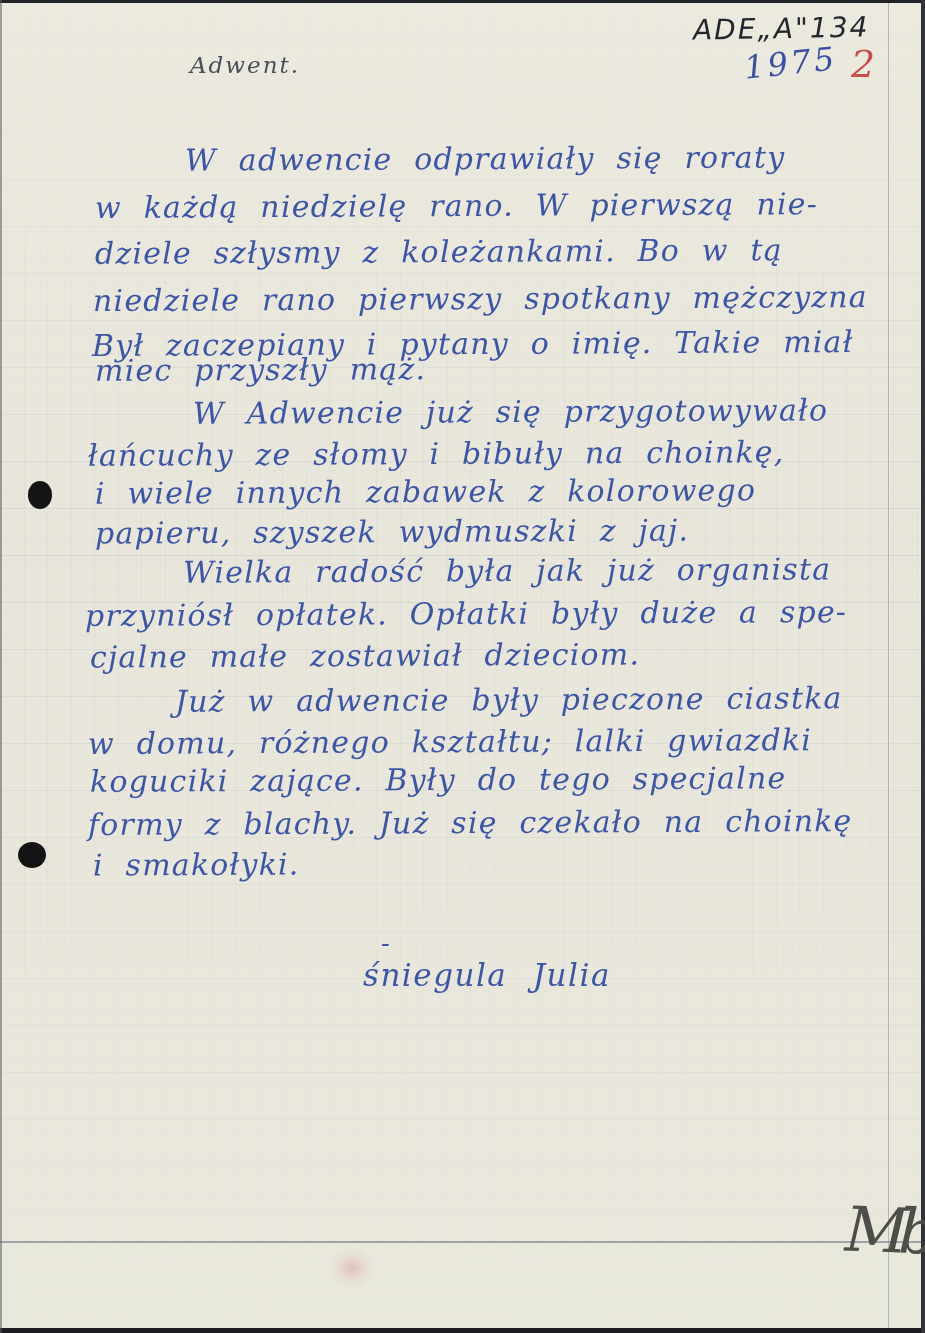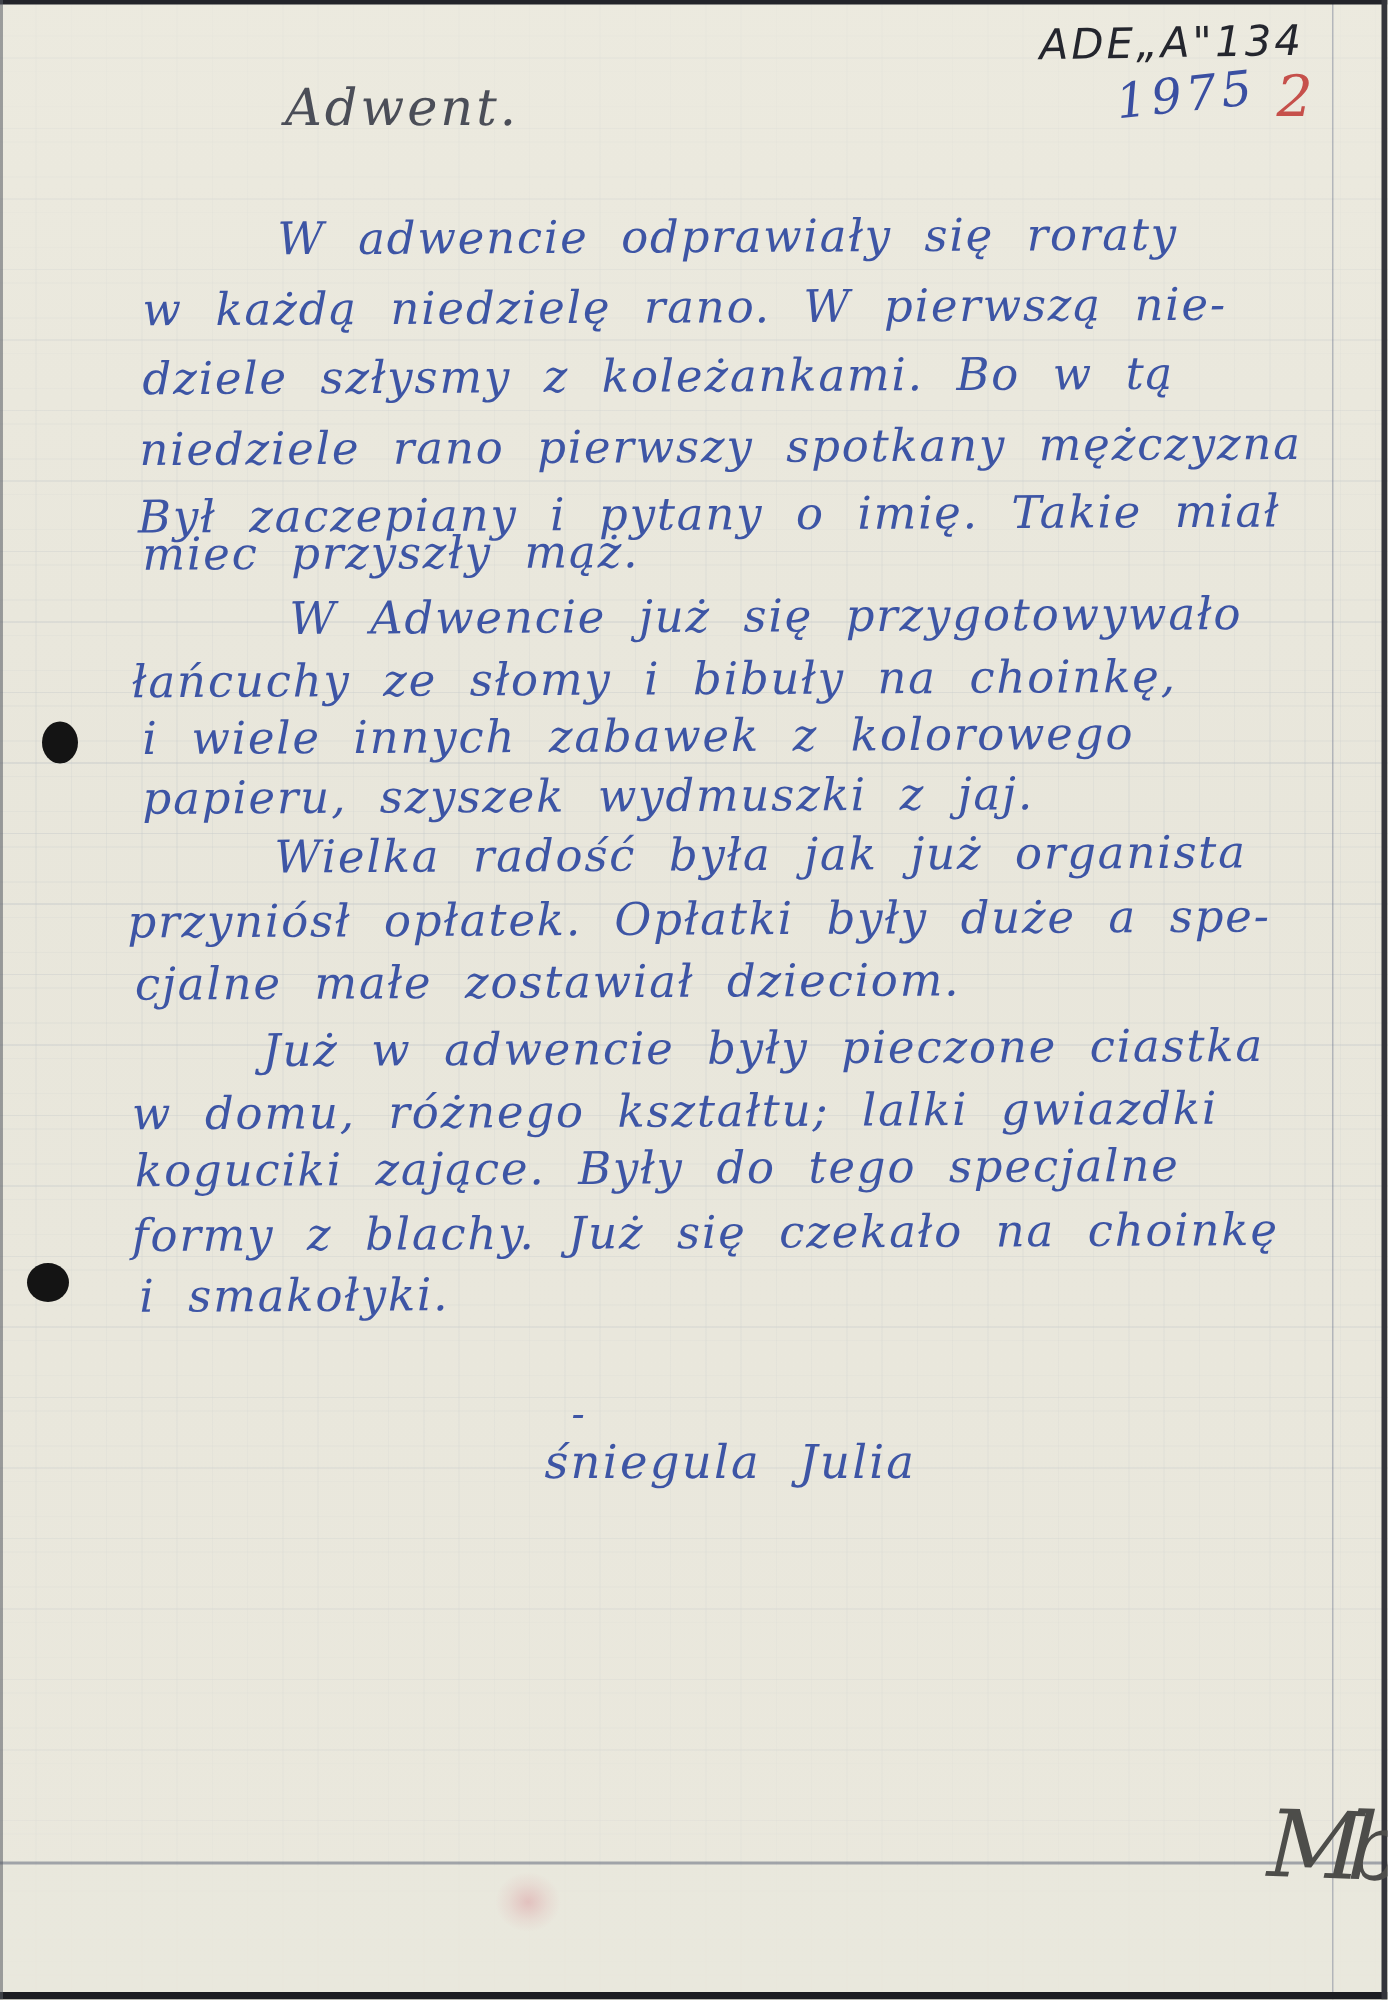--- a/index.html
+++ b/index.html
@@ -32,21 +32,21 @@
   .punch-hole{position:absolute;background:#141414;border-radius:50%;}
   .hole-1{left:28px;top:481px;width:24px;height:28px;}
   .hole-2{left:18px;top:842px;width:28px;height:26px;}
 
   .hand{
     position:absolute;white-space:nowrap;
     font-family:"DejaVu Serif", serif;font-style:italic;
     color:#3d55a5;
   }
   .line{font-size:30px;letter-spacing:1.2px;word-spacing:11px;transform:rotate(-.3deg);}
-  .title{font-size:34px;color:#4b4e58;letter-spacing:2px;word-spacing:8px;}
+  .title{font-size:23px;color:#4b4e58;letter-spacing:2px;word-spacing:8px;}
   .archive-code{
     position:absolute;left:693px;top:12px;white-space:nowrap;
     font-family:"DejaVu Sans", sans-serif;font-style:italic;
     font-size:28px;color:#24262e;letter-spacing:2px;transform:rotate(-1deg);
   }
   .year{left:744px;top:44px;font-size:32px;letter-spacing:3px;transform:rotate(-6deg);color:#3a4fa2;}
   .page-number{
     position:absolute;left:851px;top:42px;
     font-family:"DejaVu Serif", serif;font-style:italic;
     font-size:38px;color:#c6504b;

